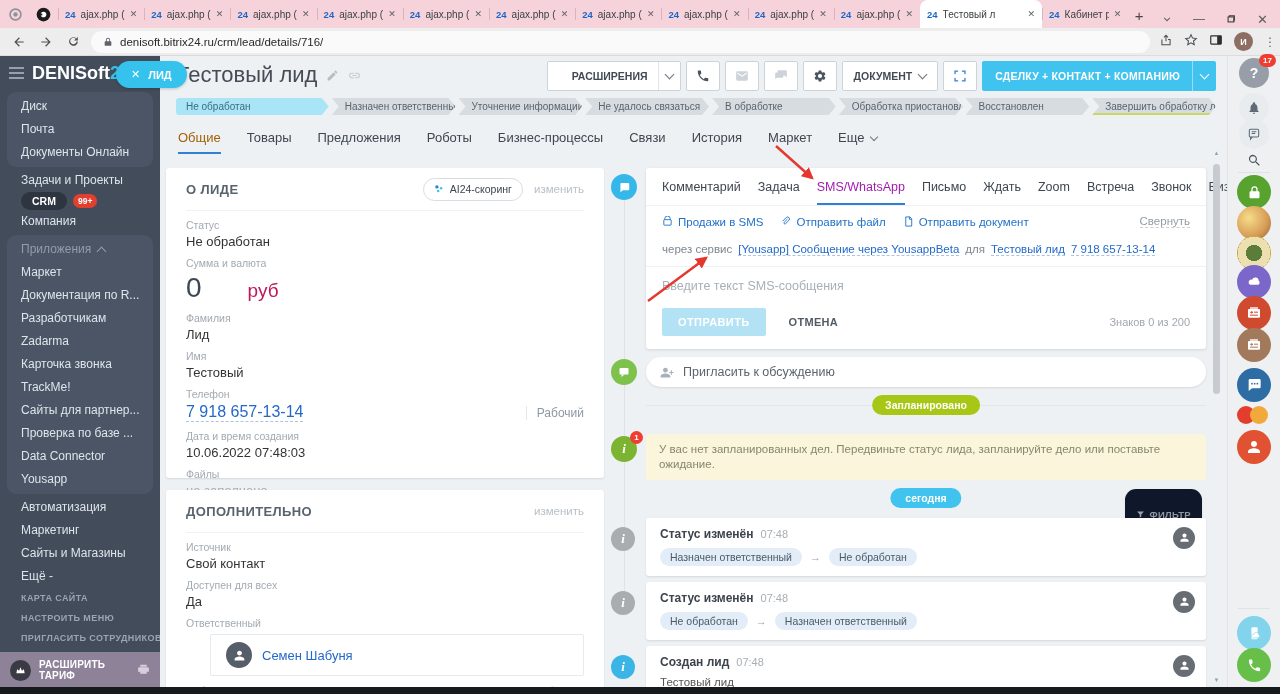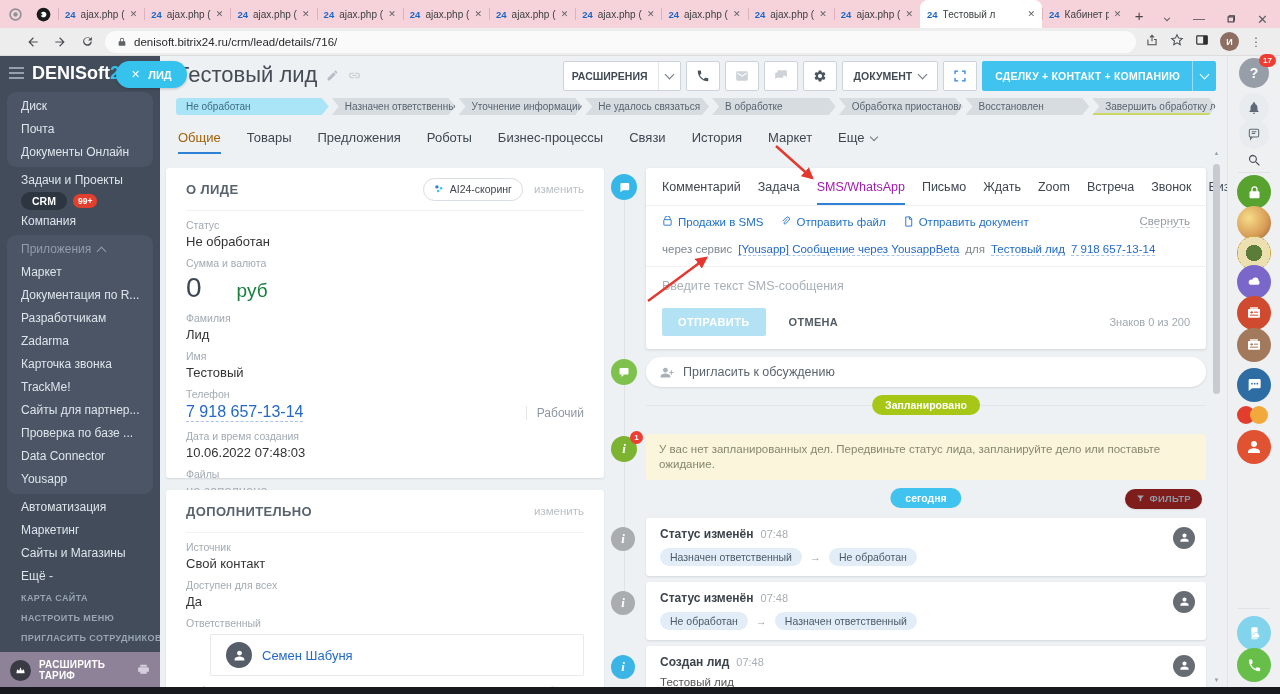--- a/index.html
+++ b/index.html
@@ -15,21 +15,21 @@
   .btab.active{background:#fff;border-radius:8px 8px 0 0;flex:0 0 108px;z-index:2;}
   .btab.active::before{display:none;}
   .fav{color:#1a66c9;font-weight:bold;font-size:9.5px;flex:0 0 auto;}
   .btab-l{flex:1;overflow:hidden;white-space:nowrap;}
   .btab-x{color:#5f6368;font-size:9px;flex:0 0 auto;}
   .newtab{width:26px;height:26px;display:grid;place-items:center;font-size:15px;color:#454749;}
   .tb-right{margin-left:auto;display:flex;align-items:center;gap:21px;padding:0 12px;color:#5b5e61;}
   .tb-right .g{font-size:12px;line-height:1;}
 
   .urlbar{position:absolute;left:0;top:28px;width:100%;height:28px;background:#ededee;border-bottom:1px solid #dcdcdd;
-    display:flex;align-items:center;gap:9px;padding:0 24px;box-sizing:border-box;}
+    display:flex;align-items:center;gap:9px;padding:0 10px;box-sizing:border-box;}
   .nav-ic{display:grid;place-items:center;width:18px;height:18px;}
   .url-pill{flex:1;height:22px;background:#fafafb;border-radius:11px;display:flex;align-items:center;gap:7px;padding:0 12px;
     font-size:11.5px;color:#28292b;min-width:0;}
   .url-pill span{white-space:nowrap;overflow:hidden;}
   .ub-right{display:flex;align-items:center;gap:11px;padding-right:2px;}
   .ava-sm{width:19px;height:19px;border-radius:50%;background:#8d6e63;color:#fff;font-size:9px;font-weight:bold;display:grid;place-items:center;}
   .dots{color:#5f6368;font-size:12px;letter-spacing:0;line-height:4px;width:4px;}
 
   
   .app{position:absolute;left:0;top:56px;right:0;bottom:7px;background:#eef1f4;}
@@ -60,21 +60,21 @@
   .lead-tag{position:absolute;left:116px;top:5px;height:27px;z-index:6;background:#35c3ed;border-radius:14px;color:#fff;
     font-weight:bold;font-size:11px;display:flex;align-items:center;gap:8px;padding:0 15px;box-shadow:0 1px 3px rgba(0,0,0,.2);}
   .lead-x{font-size:11px;font-weight:normal;}
 
   
   .content{position:absolute;left:160px;top:0;right:52px;bottom:0;overflow:hidden;}
   .page-title{position:absolute;left:16px;top:6px;font-size:22px;color:#454c55;display:flex;align-items:center;gap:9px;}
   .hdr-btns{position:absolute;right:12px;top:5px;display:flex;gap:5px;height:30px;}
   .btn-white{background:#fff;border:1px solid #ccd3da;border-radius:2px;display:flex;align-items:center;
     font-size:10.5px;font-weight:bold;color:#424a53;box-sizing:border-box;}
-  .btn-ext{padding-left:8px;}
+  .btn-ext{padding-left:24px;}
   .split{width:21px;align-self:stretch;border-left:1px solid #e1e5e9;display:grid;place-items:center;margin-left:10px;}
   .chev{width:6px;height:6px;border-right:1.5px solid #6b747d;border-bottom:1.5px solid #6b747d;transform:rotate(45deg);margin-top:-3px;}
   .chev.w{border-color:#fff;}
   .btn-ico{width:34px;justify-content:center;}
   .btn-doc{padding:0 11px;gap:7px;}
   .btn-create{background:#40c3ee;border:none;border-radius:2px;color:#fff;display:flex;align-items:center;
     font-size:10.5px;font-weight:bold;padding-left:13px;letter-spacing:.2px;}
   .btn-create .split{border-left:1px solid rgba(255,255,255,.45);width:23px;margin-left:12px;}
 
   .pipeline{position:absolute;left:16px;right:12px;top:42px;height:17px;display:flex;gap:3px;}
@@ -93,21 +93,21 @@
   #card-about{left:6px;top:112px;width:438px;height:310px;padding:0 20px;}
   #card-add{left:6px;top:434px;width:438px;height:200px;padding:0 20px;}
   .card-head{display:flex;align-items:center;height:42px;border-bottom:1px solid #f0f2f4;}
   .card-title{font-size:13px;font-weight:bold;color:#59636e;letter-spacing:.4px;}
   .scoring-pill{margin-left:auto;display:flex;align-items:center;gap:6px;height:21px;border:1px solid #d7dde2;border-radius:12px;padding:0 10px;font-size:10.5px;color:#3e4650;background:#fff;}
   .edit-link{color:#b9c0c7;font-size:11.5px;margin-left:11px;}
   .fld{margin-top:8px;}
   .fld-l{font-size:10.5px;color:#a2aab2;display:flex;}
   .fld-v{font-size:13px;color:#333;margin-top:3px;}
   .sum-v{font-size:28px;font-weight:300;color:#3d4854;}
-  .sum-cur{font-size:19px;color:#15803d;margin-left:7px;font-weight:300;padding-left:28px;}
+  .sum-cur{font-size:19px;color:#be185d;margin-left:18px;font-weight:300;padding-left:28px;}
   .phone-row{display:flex;align-items:center;margin-top:3px;}
   .link-d{color:#2369c9;border-bottom:1px dashed #a9c4e8;text-decoration:none;}
   .phone-type{margin-left:auto;color:#8e98a2;font-size:12px;border-left:1px solid #e3e7ea;padding-left:10px;line-height:14px;}
   .muted{color:#a7aeb5;}
   .card-foot{display:flex;margin-top:13px;font-size:11.5px;color:#59636e;gap:15px;}
   .foot-link{border-bottom:1px dashed #b9c0c7;}
   .ml-auto{margin-left:auto;}
   .resp-box{border:1px solid #e6eaed;border-radius:2px;margin-top:5px;padding:7px 15px;display:flex;align-items:center;gap:10px;margin-left:24px;}
   .ava26{width:26px;height:26px;border-radius:50%;background:#565f69;display:grid;place-items:center;flex:0 0 26px;}
   .resp-name{color:#2369c9;font-size:13px;}
@@ -139,21 +139,21 @@
   .chars{margin-left:auto;font-size:11px;color:#a0a8af;}
 
   .invite-bar{flex:1;height:30px;background:#fff;border-radius:16px;box-shadow:0 1px 2px rgba(60,70,80,.14);display:flex;align-items:center;gap:9px;padding:0 13px;font-size:12.5px;color:#5a646e;}
   .row-planned{height:20px;margin-bottom:19px;position:relative;}
   .row-planned::before{content:"";position:absolute;left:40px;right:0;top:10px;height:1px;background:#e2e6e9;}
   .pill-green{position:absolute;left:calc(50% + 20px);transform:translateX(-50%);background:#a6c715;border-radius:11px;color:#fff;font-size:10.5px;font-weight:bold;padding:4px 13px;}
   .notice-box{flex:1;background:#fbf6db;border-radius:3px;font-size:11.5px;color:#85876f;padding:8px 13px;line-height:1.3;}
   .nbadge{position:absolute;top:-3px;left:24px;width:13px;height:13px;border-radius:50%;background:#ef3e31;color:#fff;font-size:8px;font-weight:bold;display:grid;place-items:center;}
   .row-today{height:22px;margin-bottom:8px;position:relative;}
   .pill-today{position:absolute;left:calc(50% + 20px);transform:translateX(-50%);background:#40c3ee;border-radius:11px;color:#fff;font-size:10.5px;font-weight:bold;padding:4px 15px;}
-  .filter-btn{position:absolute;right:4px;top:1px;height:20px;display:flex;align-items:center;gap:5px;background:#7f1d1d;border-radius:11px;padding:0 11px;font-size:9.5px;font-weight:bold;color:#8f98a1;box-shadow:0 1px 2px rgba(0,0,0,.1);letter-spacing:.3px;}
+  .filter-btn{position:absolute;right:4px;top:1px;height:20px;display:flex;align-items:center;gap:5px;background:#0f172a;border-radius:11px;padding:16px 11px;font-size:9.5px;font-weight:bold;color:#8f98a1;box-shadow:0 1px 2px rgba(0,0,0,.1);letter-spacing:.3px;}
 
   .trow.entry{margin-bottom:6px;}
   .entry .c24{margin-top:9px;}
   .tcard{flex:1;background:#fff;border-radius:3px;box-shadow:0 1px 2px rgba(60,70,80,.14);padding:7px 14px 8px;position:relative;min-width:0;}
   .tc-head{display:flex;gap:7px;align-items:baseline;font-size:12px;padding-top:2px;}
   .tc-title{font-weight:bold;color:#3c434b;}
   .tc-time{color:#a7aeb5;font-size:11px;}
   .tc-ava{position:absolute;right:11px;top:9px;width:22px;height:22px;border-radius:50%;background:#676d73;display:grid;place-items:center;}
   .pills{display:flex;align-items:center;gap:8px;margin-top:7px;padding-bottom:2px;}
   .spill{background:#e2edf7;border-radius:10px;padding:3px 10px;font-size:10.5px;color:#4a5a68;white-space:nowrap;}

